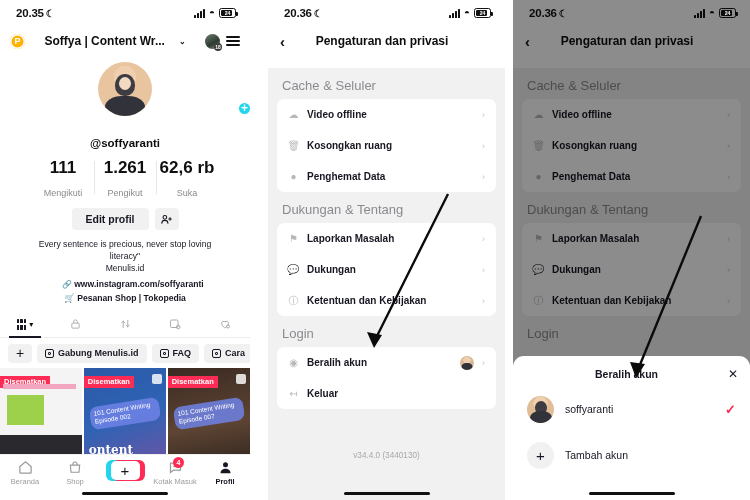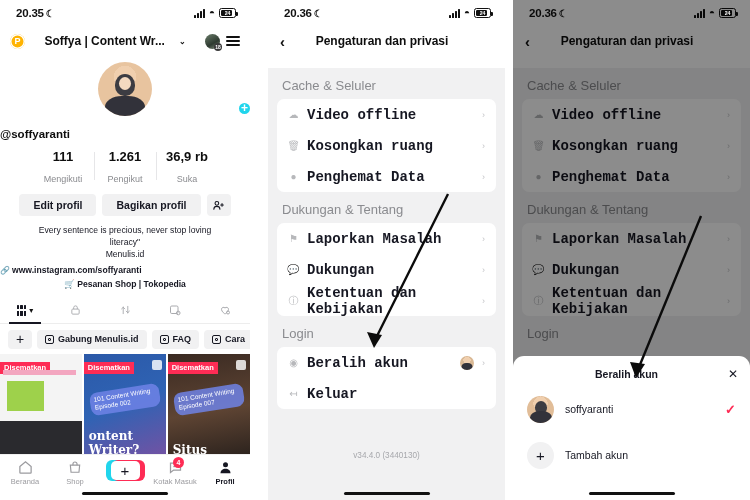--- a/index.html
+++ b/index.html
@@ -78,38 +78,38 @@
     width:20px;height:22px;border-radius:50% 50% 46% 46%; background:#3c3c42; }
   .av-face { position:absolute; left:50%; top:27%; transform:translateX(-50%);
     width:12px;height:13px;border-radius:50%; background:#f3d9c0; }
   .av-body { position:absolute; left:50%; bottom:-6px; transform:translateX(-50%);
     width:40px;height:26px;border-radius:42% 42% 0 0; background:#32323a; }
   .av-plus {
     position:absolute; right:-2px; bottom:0px; width:15px;height:15px;border-radius:50%;
     background:#20d5ec; color:#fff; font-size:12px; font-weight:700; line-height:13px;
     display:flex;align-items:center;justify-content:center; border:2px solid #fff;
   }
-  .handle { font-size:11.5px; font-weight:600; color:#0e0e0e; margin-top:12px; }
+  .handle { text-align:center; font-size:11.5px; font-weight:600; color:#0e0e0e; margin-top:21px; }
 
   .stats { display:flex; justify-content:center; gap:0; margin-top:9px; }
   .stat { width:62px; text-align:center; position:relative; }
   .stat + .stat::before{content:"";position:absolute;left:0;top:3px;bottom:4px;width:1px;background:#e6e6e8;}
-  .stat b { display:block; font-size:13px; font-weight:700; color:#0e0e0e; }
+  .stat b { display:block; font-size:17px; font-weight:700; color:#0e0e0e; }
   .stat span { display:block; font-size:9px; color:#8a8b8f; margin-top:10px; }
 
   .btnrow { display:flex; justify-content:center; gap:6px; margin-top:10px; padding:0 12px; }
   .pbtn {
     background:#f1f1f2; border-radius:4px; height:22px; padding:0 14px;
     display:flex;align-items:center;justify-content:center;
     font-size:10.5px; font-weight:700; color:#161722;
   }
   .pbtn.icon { padding:0; width:24px; }
   .bio { text-align:center; font-size:8.6px; color:#161722; line-height:1.38; margin-top:9px; padding:0 18px; }
   .bio .ln { display:block; }
-  .biolink { font-size:8.6px; font-weight:700; color:#161722; margin-top:4px; }
+  .biolink { text-align:center; font-size:8.6px; font-weight:700; color:#161722; margin-top:4px;margin-left:16px; }
   .biolink .ic { font-size:8px; color:#555; margin-right:2px; }
   .bioshop { text-align:center; font-size:8.6px; font-weight:700; color:#161722; margin-top:4px; }
 
   .tabbar { display:flex; margin-top:9px; border-bottom:1px solid #ededed; }
   .tab { flex:1; height:25px; display:flex; align-items:center; justify-content:center; gap:3px; position:relative; }
   .tab.active::after{content:"";position:absolute;bottom:-1px;left:50%;transform:translateX(-50%);width:32px;height:2px;background:#161722;}
   .gridico { display:flex; gap:1.6px; }
   .gridico i { width:2.2px;height:11px;background:#161722;border-radius:.5px; display:block;
       background-image: linear-gradient(#161722 0 40%, transparent 40% 56%, #161722 56% 100%); background-color:transparent;}
   .tico { color:#a9aaae; }
@@ -170,21 +170,21 @@
 
   
   .set-header { height:30px; display:flex; align-items:center; padding:0 12px; background:#fff; }
   .back { font-size:15px; font-weight:600; color:#111; line-height:1; }
   .set-title { flex:1; text-align:center; font-size:12px; font-weight:700; color:#0e0e0e; margin-right:14px; }
   .whitegap { height:12px; background:#fff; }
   .sect-label { font-size:13px; color:#8a8b8f; padding:10px 14px 6px 14px; }
   .card { background:#fff; border-radius:7px; margin:0 9px; overflow:hidden; }
   .row { height:31px; display:flex; align-items:center; padding:0 11px; gap:8px; }
   .row .ic { width:11px; height:11px; flex:0 0 auto; color:#b7b8bb; font-size:10px; display:flex; align-items:center; justify-content:center;}
-  .row .lbl { flex:1; font-size:14px; font-weight:700; color:#161722;font-family:Liberation Mono, monospace; }
+  .row .lbl { flex:1; font-size:10px; font-weight:700; color:#161722; }
   .row .chev { font-size:9px; color:#c3c4c7; }
   .row .mini-av { width:14px;height:14px;border-radius:50%;
      background: radial-gradient(circle at 50% 30%, #f0cfae 0 30%, #d9b894 30%); position:relative; overflow:hidden;}
   .row .mini-av::after{content:"";position:absolute;left:50%;bottom:-2px;transform:translateX(-50%);width:11px;height:9px;border-radius:42% 42% 0 0;background:#32323a;}
   .version { text-align:center; font-size:8.2px; color:#a7a8ac; margin-top:42px; }
 
   
   .arrow { position:absolute; pointer-events:none; }
 
   
@@ -264,28 +264,27 @@
     <div class="stats">
       <div class="stat">
         <b>111</b>
         <span>Mengikuti</span>
       </div>
       <div class="stat">
         <b>1.261</b>
         <span>Pengikut</span>
       </div>
       <div class="stat">
-        <b>36,9 rb</b>
+        <b>62,6 rb</b>
         <span>Suka</span>
       </div>
     </div>
 
     <div class="btnrow">
       <div class="pbtn">Edit profil</div>
-      <div class="pbtn">Bagikan profil</div>
       <div class="pbtn icon">
         <svg width="13" height="13" viewBox="0 0 24 24" fill="none" stroke="#161722" stroke-width="2" stroke-linecap="round">
             <circle cx="9" cy="8" r="3.4"></circle>
             <path d="M3.4 19c0-3.3 2.5-5.4 5.6-5.4s5.6 2.1 5.6 5.4"></path>
             <path d="M18.5 8.5v5M16 11h5"></path>
           </svg>
       </div>
     </div>
 
     <div class="bio">

